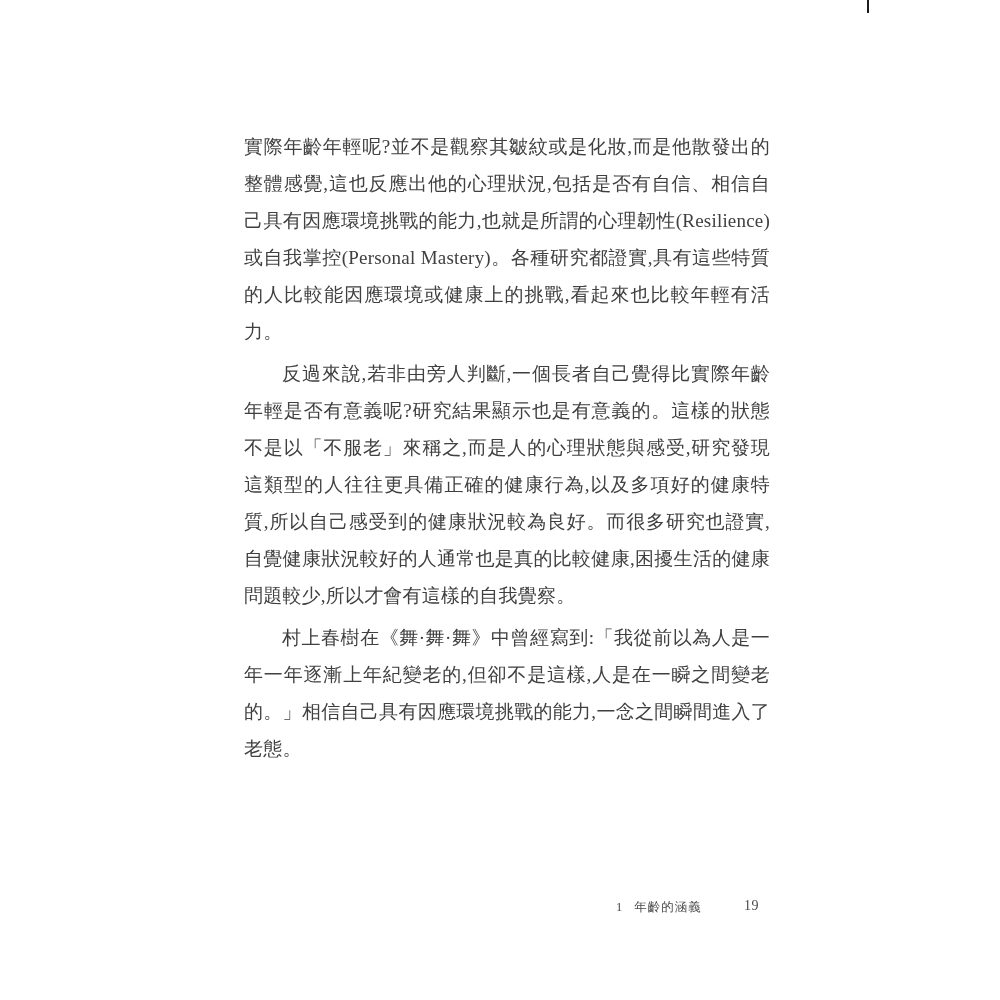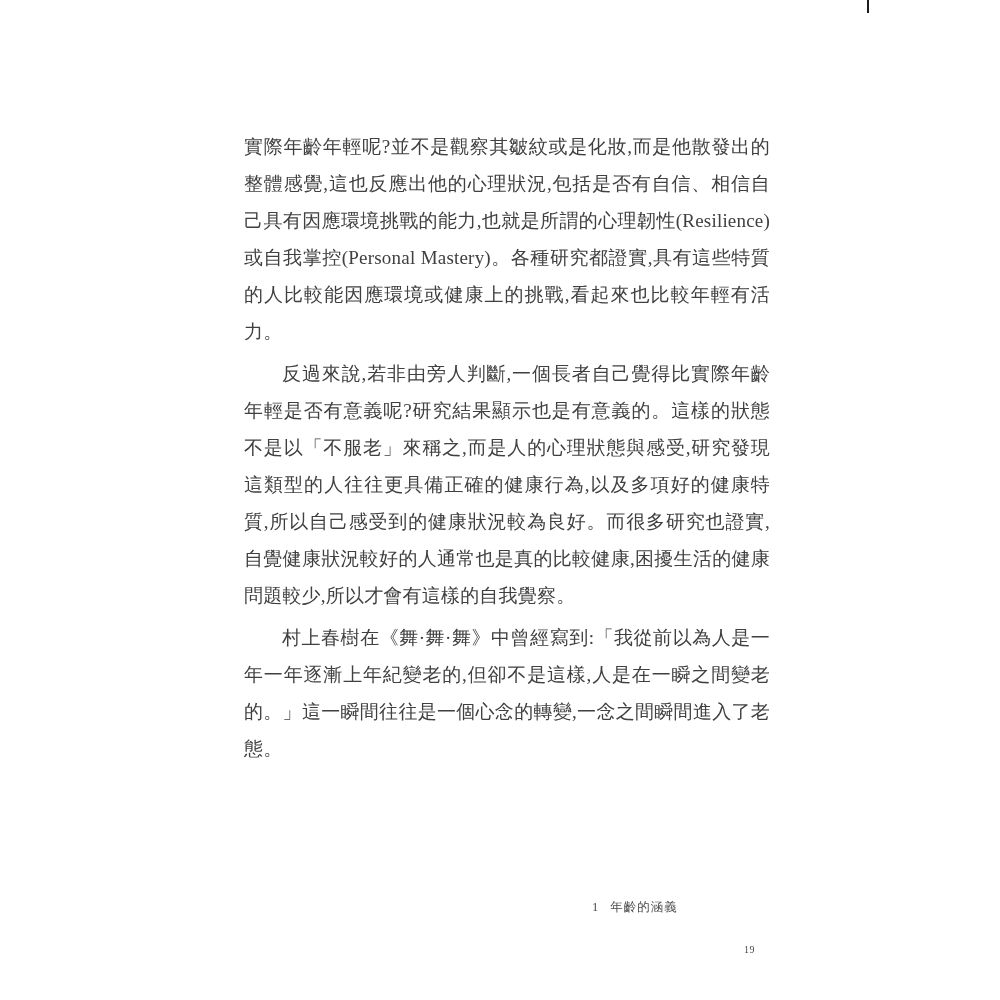--- a/index.html
+++ b/index.html
@@ -47,49 +47,48 @@
   }
   .page-footer {
     position: absolute;
     left: 240px;
     top: 897px;
     width: 526px;
     height: 20px;
   }
   .footer-chapter {
     position: absolute;
-    left: 352px; 
+    left: 376px; 
     top: 2px;
     font-size: 12.5px;
     letter-spacing: 1px;
     color: #4a4a4a;
     white-space: nowrap;
   }
   .footer-chapter .chapter-number {
     margin-right: 11px;
   }
   .footer-page-number {
     position: absolute;
     left: 504px; 
     top: 1px;
-    font-size: 10px;
+    font-size: 14px;
     letter-spacing: 0.5px;
     color: #4a4a4a;
-    margin-top: 46px;
   }
 </style>
 </head>
 <body>
 
 <div class="crop-mark"></div>
 
 <main class="text-block">
   <p class="para">實際年齡年輕呢?並不是觀察其皺紋或是化妝,而是他散發出的整體感覺,這也反應出他的心理狀況,包括是否有自信、相信自己具有因應環境挑戰的能力,也就是所謂的心理韌性(Resilience)或自我掌控(Personal Mastery)。各種研究都證實,具有這些特質的人比較能因應環境或健康上的挑戰,看起來也比較年輕有活力。</p>
   <p class="para indent">反過來說,若非由旁人判斷,一個長者自己覺得比實際年齡年輕是否有意義呢?研究結果顯示也是有意義的。這樣的狀態不是以「不服老」來稱之,而是人的心理狀態與感受,研究發現這類型的人往往更具備正確的健康行為,以及多項好的健康特質,所以自己感受到的健康狀況較為良好。而很多研究也證實,自覺健康狀況較好的人通常也是真的比較健康,困擾生活的健康問題較少,所以才會有這樣的自我覺察。</p>
-  <p class="para indent">村上春樹在《舞·舞·舞》中曾經寫到:「我從前以為人是一年一年逐漸上年紀變老的,但卻不是這樣,人是在一瞬之間變老的。」這一瞬間往往是一個心念的轉變,一念之間瞬間進入了老態。</p>
+  <p class="para indent">村上春樹在《舞·舞·舞》中曾經寫到:「我從前以為人是一年一年逐漸上年紀變老的,但卻不是這樣,人是在一瞬之間變老的。」相信自己具有因應環境挑戰的能力,一念之間瞬間進入了老態。</p>
 </main>
 
 <footer class="page-footer">
   <div class="footer-chapter">
     <span class="chapter-number">1</span><span>年齡的涵義</span>
   </div>
   <div class="footer-page-number">19</div>
 </footer>
 
 </body></html>

